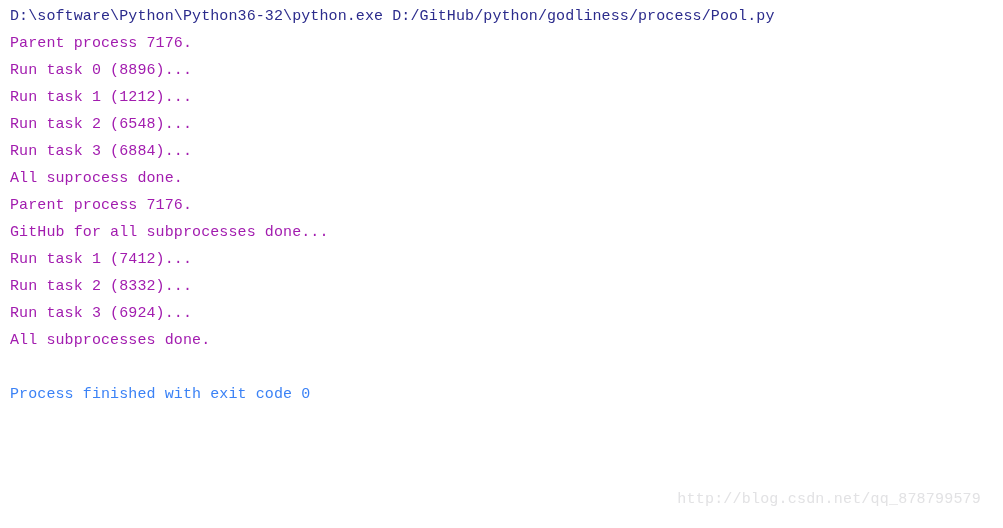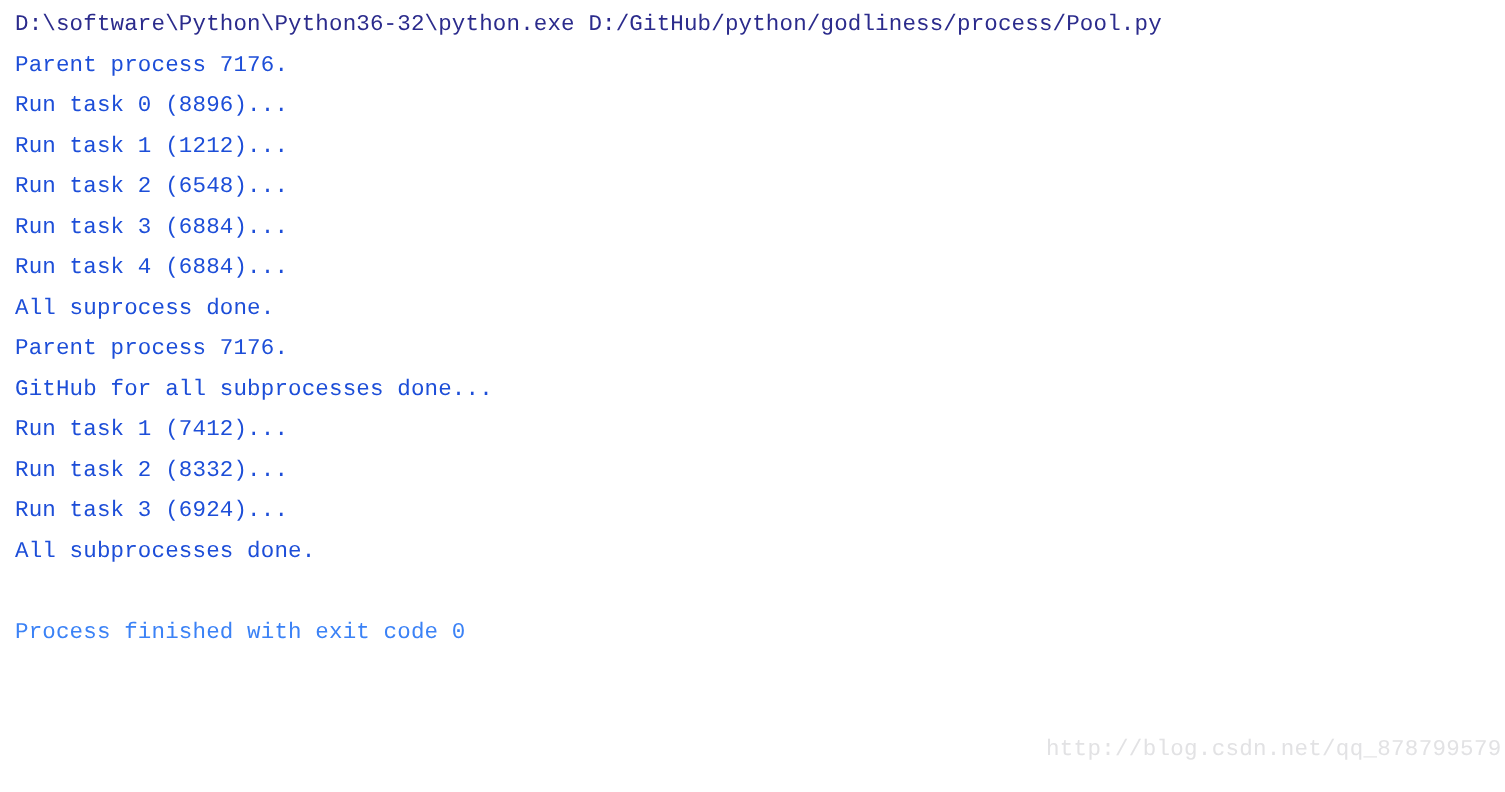--- a/index.html
+++ b/index.html
@@ -22,55 +22,54 @@
     background: #ffffff;
     box-sizing: border-box;
     padding: 3px 0 0 10px;
   }
   .line {
     font-size: 15px;
     line-height: 27px;
     height: 27px;
     white-space: pre;
     letter-spacing: 0.1px;
-    color: #1d4ed8;
+    color: #a21caf;
   }
   .line.cmd {
     color: #2b2b8c;
   }
   .line.exit {
     color: #3b82f6;
   }
   .line.blank {
     color: transparent;
   }
   #watermark {
     position: absolute;
-    right: 2px;
+    right: 22px;
     bottom: 10px;
     font-size: 15px;
     line-height: 20px;
     white-space: pre;
     color: #e2e2e4;
     letter-spacing: 0.2px;
     font-family: "Liberation Mono", "DejaVu Sans Mono", monospace;
   }
 </style>
 </head>
 <body>
 
 <div id="console">
   <div id="console-lines">
       <div class="line cmd">D:\software\Python\Python36-32\python.exe D:/GitHub/python/godliness/process/Pool.py</div>
       <div class="line ">Parent process 7176.</div>
       <div class="line ">Run task 0 (8896)...</div>
       <div class="line ">Run task 1 (1212)...</div>
       <div class="line ">Run task 2 (6548)...</div>
       <div class="line ">Run task 3 (6884)...</div>
-      <div class="line ">Run task 4 (6884)...</div>
       <div class="line ">All suprocess done.</div>
       <div class="line ">Parent process 7176.</div>
       <div class="line ">GitHub for all subprocesses done...</div>
       <div class="line ">Run task 1 (7412)...</div>
       <div class="line ">Run task 2 (8332)...</div>
       <div class="line ">Run task 3 (6924)...</div>
       <div class="line ">All subprocesses done.</div>
       <div class="line blank"> </div>
       <div class="line exit">Process finished with exit code 0</div>
     </div>

